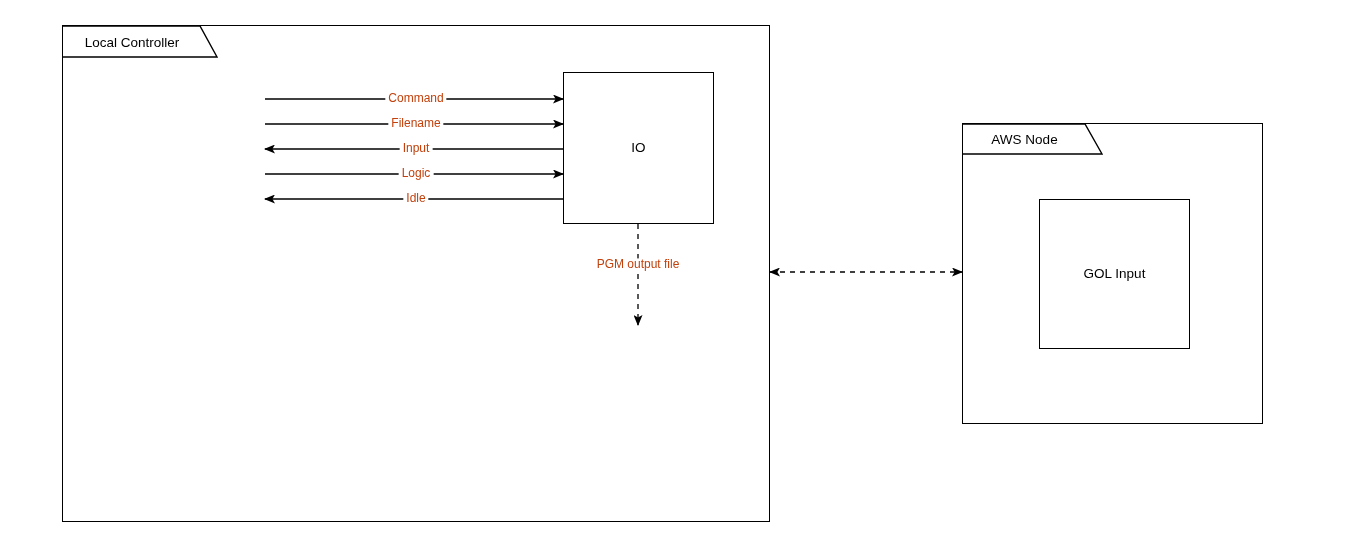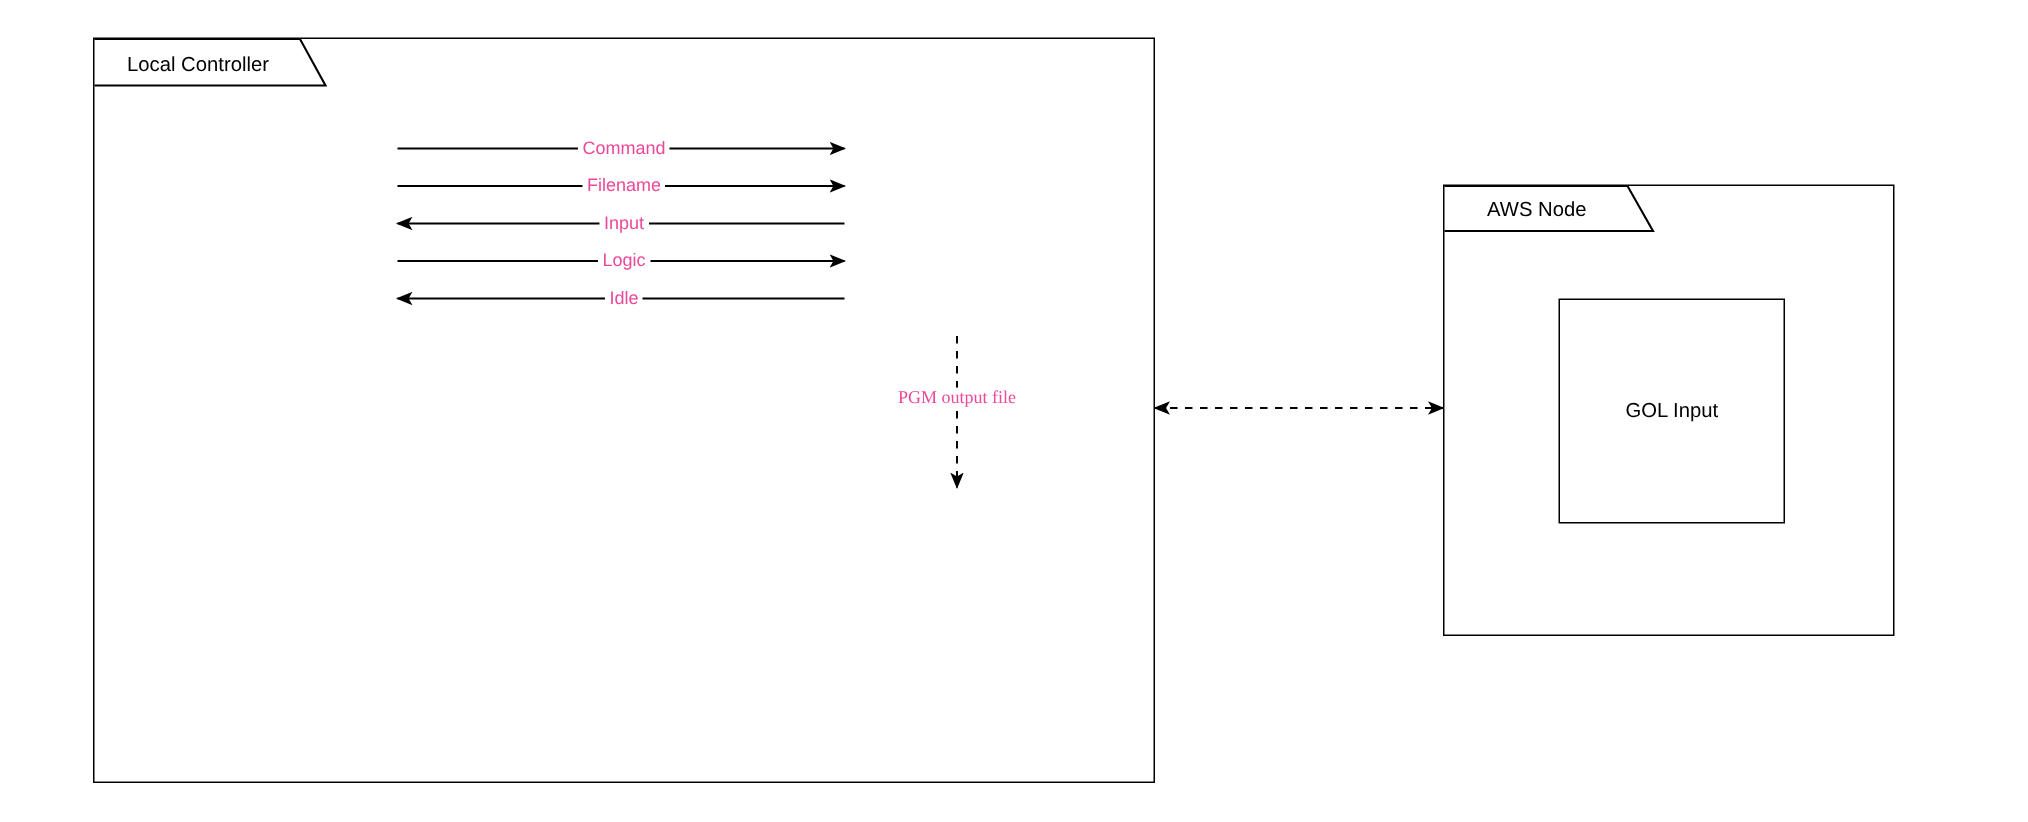--- a/index.html
+++ b/index.html
@@ -50,21 +50,21 @@
     color: #000000;
     display: flex;
     align-items: center;
     justify-content: center;
     background: transparent;
   }
   .edge-label {
     position: absolute;
     background: #ffffff;
     font-size: 12px;
-    color: #ec4899;
+    color: #c2410c;
     padding: 0 3px;
     white-space: nowrap;
     transform: translate(-50%, -50%);
     line-height: 1.1;
   }
   .node-sub {
     font-style: italic;
   }
 </style>
 </head>
@@ -96,33 +96,36 @@
       </g>
     <g id="file-edge">
         <line x1="638" y1="224" x2="638" y2="325" stroke="#000000" stroke-width="1.3" stroke-dasharray="5 5" marker-end="url(#arrow-end)"></line>
       </g>
     <g id="network-edge">
         <line x1="770" y1="272" x2="962" y2="272" stroke="#000000" stroke-width="1.3" stroke-dasharray="5 5" marker-end="url(#arrow-end)" marker-start="url(#arrow-start)"></line>
       </g>
   </svg>
 
 
+  <div class="node-box" id="n-io" style="left: 563px; top: 72px; width: 151px; height: 152px;">
+    <span>IO</span>
+  </div>
 
 
   <div class="node-box" id="n-gol-worker" style="left: 1039px; top: 199px; width: 151px; height: 150px;">
     <span>GOL Input</span>
   </div>
 
   <div id="edge-labels">
       <div class="edge-label" style="left: 416px; top: 99px;">Command</div>
       <div class="edge-label" style="left: 416px; top: 124px;">Filename</div>
       <div class="edge-label" style="left: 416px; top: 149px;">Input</div>
       <div class="edge-label" style="left: 416px; top: 174px;">Logic</div>
       <div class="edge-label" style="left: 416px; top: 199px;">Idle</div>
-      <div class="edge-label" style="left: 638px; top: 265px; font-family: Liberation Serif, serif;">PGM output file</div>
+      <div class="edge-label" style="left: 638px; top: 265px;">PGM output file</div>
     </div>
 
 <svg width="157" height="34" style="position: absolute; left: 62px; top: 25px; pointer-events: none;">
       <path d="M1,1 L138,1 L155,32 L1,32" fill="none" stroke="#000000" stroke-width="1.4"></path>
     </svg>
     <svg width="142" height="33" style="position: absolute; left: 962px; top: 123px; pointer-events: none;">
       <path d="M1,1 L123,1 L140,31 L1,31" fill="none" stroke="#000000" stroke-width="1.4"></path>
     </svg>
   </div>
 

